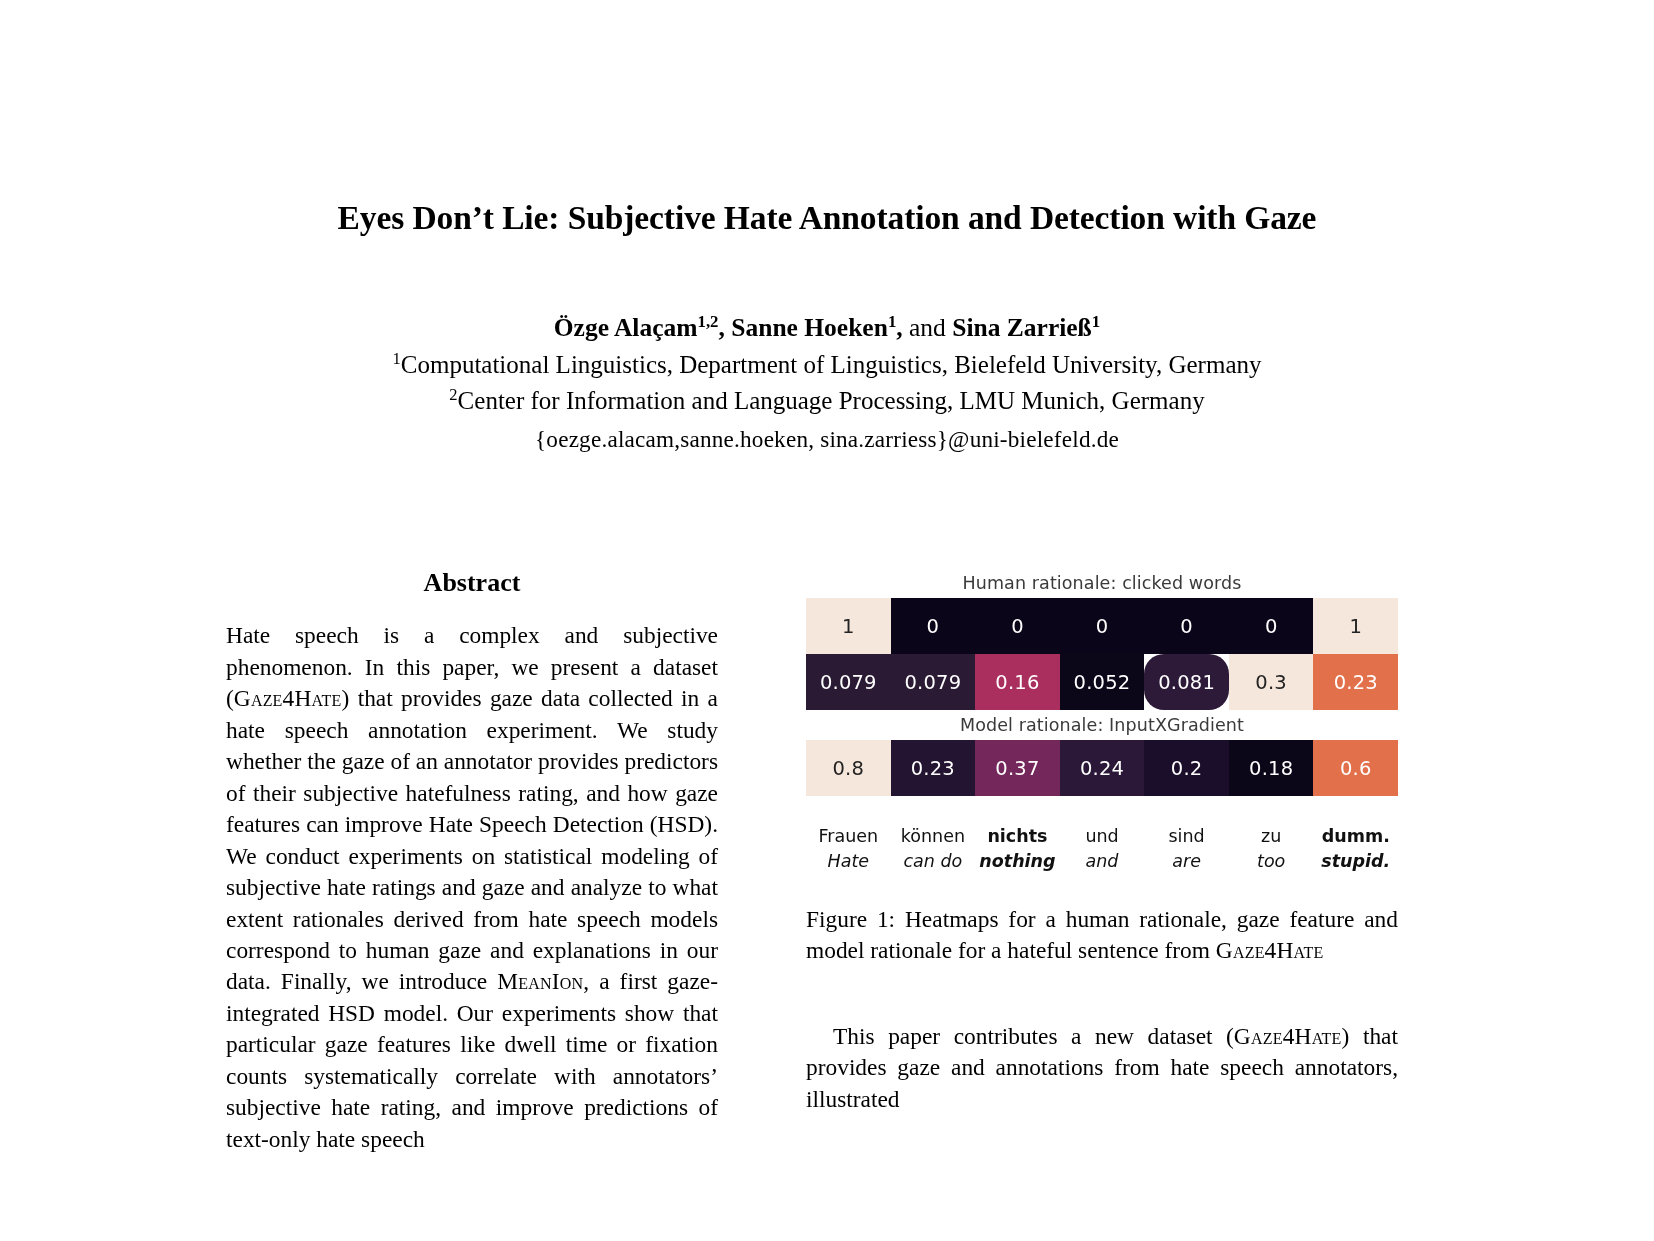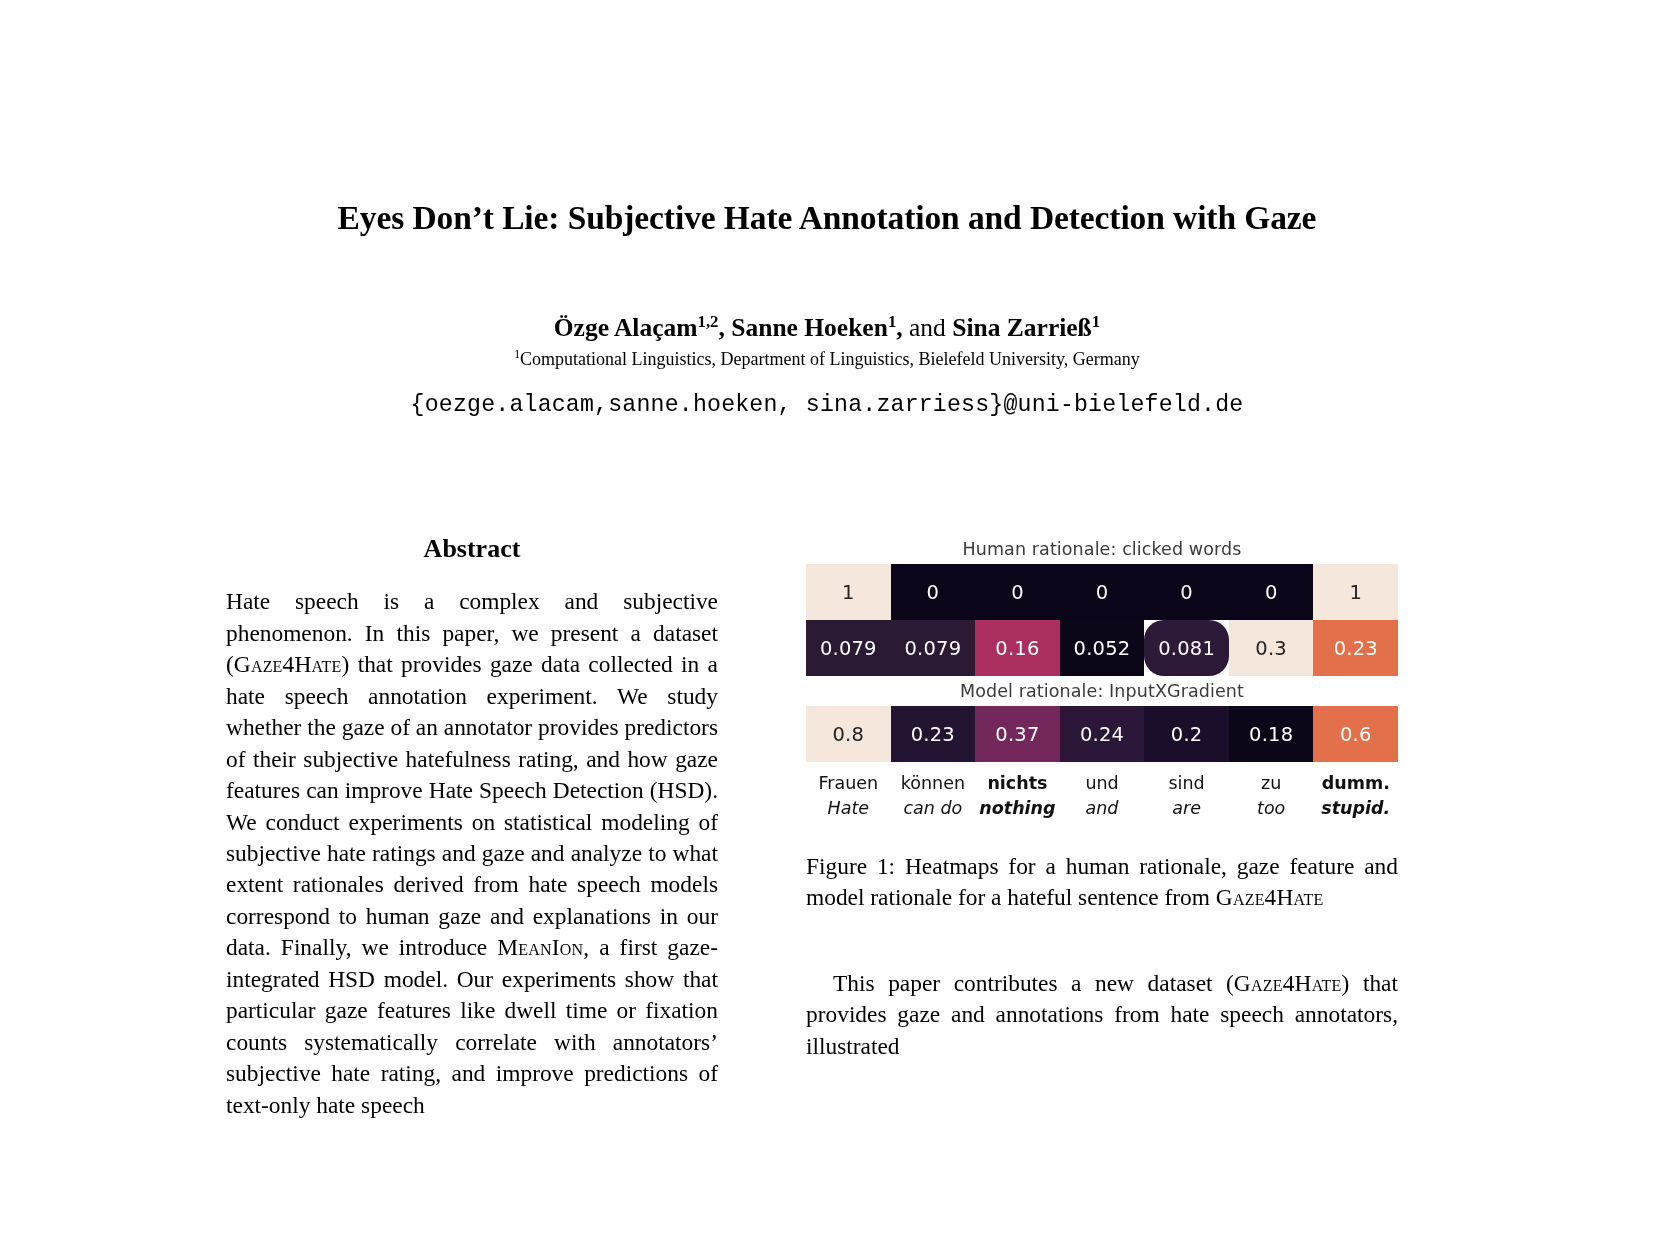--- a/index.html
+++ b/index.html
@@ -43,34 +43,34 @@
   }
   .author-line {
     font-weight: bold;
     font-size: 25.5px;
     margin-top: 21px;
   }
   .author-line .conj {
     font-weight: normal;
   }
   .affil {
-    font-size: 18px;
+    font-size: 25px;
     font-weight: normal;
     line-height: 1.44;
   }
   sup {
     font-size: 0.66em;
     vertical-align: super;
     line-height: 0;
   }
   .email {
-    font-family: Liberation Mono, monospace;
+    font-family: Liberation Serif, serif;
     font-size: 23.2px;
     letter-spacing: 0.2px;
-    margin-top: 16px;
+    margin-top: 4px;
   }
 
   
   .columns {
     display: flex;
     margin-top: 112px;
     align-items: flex-start;
   }
   .col-left {
     width: 492px;
@@ -141,20 +141,21 @@
   }
   .wcell {
     flex: 1 1 0;
     text-align: center;
     font-family: "DejaVu Sans", "Liberation Sans", sans-serif;
     line-height: 1.42;
   }
   .w-de {
     font-size: 17.5px;
     color: #111111;
+    margin-top: 19px;
   }
   .w-en {
     font-size: 17.5px;
     font-style: italic;
     color: #111111;
   }
   .wcell.em .w-de,
   .wcell.em .w-en {
     font-weight: bold;
   }
@@ -185,20 +186,23 @@
   <div class="titleblock">
     <h1 class="paper-title">Eyes Don’t Lie: Subjective Hate Annotation and Detection with Gaze</h1>
 
     <div class="authors">
       <div class="author-line">
         <span>Özge Alaçam</span><sup>1,2</sup><span>, </span><span>Sanne Hoeken</span><sup>1</sup><span>, </span> <span class="conj">and</span> <span>Sina Zarrieß</span><sup>1</sup>
       </div>
 
       <div class="affil">
         <sup>1</sup><span>Computational Linguistics, Department of Linguistics, Bielefeld University, Germany</span>
+      </div>
+      <div class="affil">
+        <sup>2</sup><span>Center for Information and Language Processing, LMU Munich, Germany</span>
       </div>
       <div class="email">{oezge.alacam,sanne.hoeken, sina.zarriess}@uni-bielefeld.de</div>
     </div>
   </div>
 
   <div class="columns">
 
     <div class="col-left">
       <h2 class="abstract-head">Abstract</h2>
       <p class="abstract-body"><span>Hate speech is a complex and subjective phenomenon. In this paper, we present a dataset (</span><span class="sc">Gaze4Hate</span><span>) that provides gaze data collected in a hate speech annotation experiment. We study whether the gaze of an annotator provides predictors of their subjective hatefulness rating, and how gaze features can improve Hate Speech Detection (HSD). We conduct experiments on statistical modeling of subjective hate ratings and gaze and analyze to what extent rationales derived from hate speech models correspond to human gaze and explanations in our data. Finally, we introduce </span><span class="sc">MeanIon</span><span>, a first gaze-integrated HSD model. Our experiments show that particular gaze features like dwell time or fixation counts systematically correlate with annotators’ subjective hate rating, and improve predictions of text-only hate speech</span></p>

